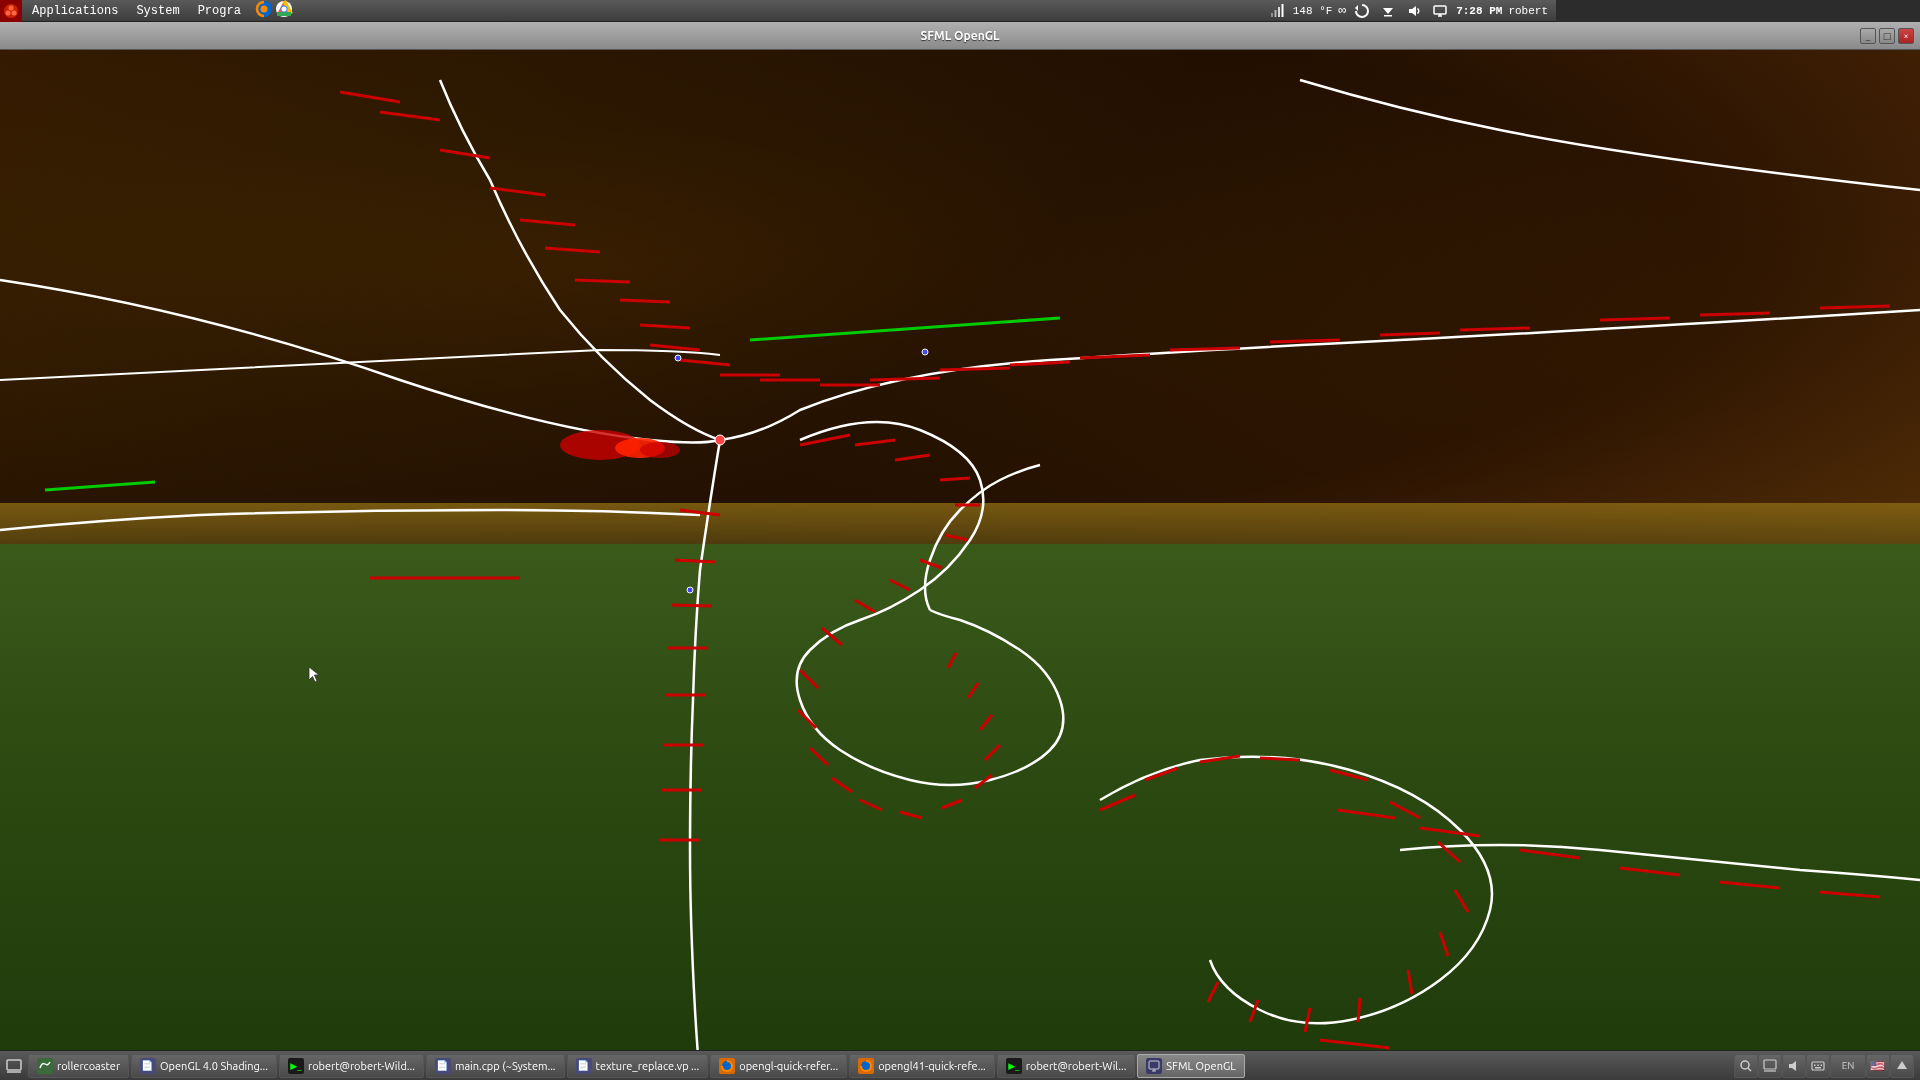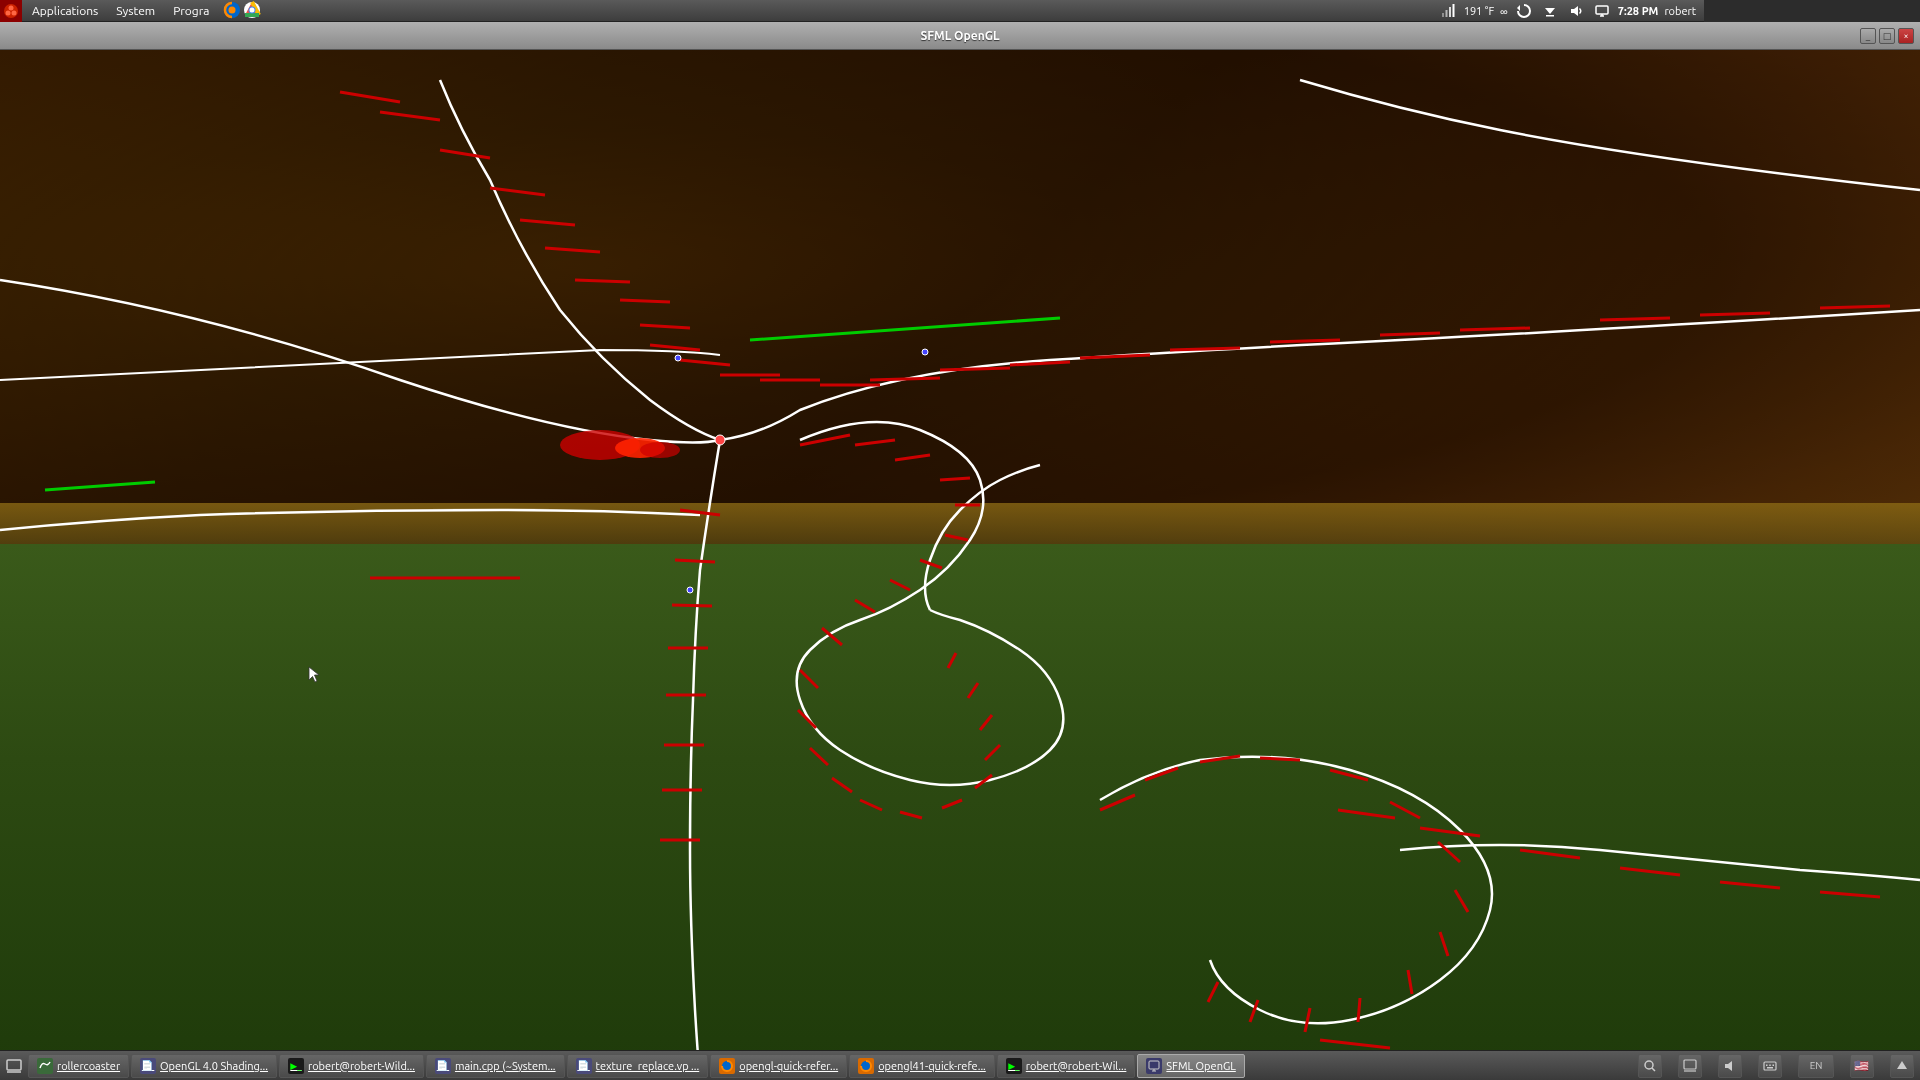--- a/index.html
+++ b/index.html
@@ -1,30 +1,31 @@
 <!DOCTYPE html>
 <html><head>
   <meta charset="utf-8">
   <style>
     * { margin: 0; padding: 0; box-sizing: border-box; }
     body { width: 1920px; height: 1080px; overflow: hidden; font-family: 'Ubuntu', 'DejaVu Sans', sans-serif; font-size: 12px; background: #2c2c2c; }
 
     
     #menubar {
-      width: 1704px;
+      width: 1556px;
       height: 22px;
       background: linear-gradient(to bottom, #5a5a5a, #3d3d3d);
       display: flex;
       align-items: center;
       position: fixed;
       top: 0;
       left: 0;
       z-index: 1000;
       color: #fff;
       border-bottom: 1px solid #222;
+      font-family: Liberation Mono, monospace;
     }
     .menubar-left {
       display: flex;
       align-items: center;
       gap: 2px;
     }
     .menu-logo {
       width: 22px;
       height: 22px;
       display: flex;
@@ -179,38 +180,37 @@
       border-radius: 2px;
       display: flex;
       align-items: center;
       gap: 4px;
       cursor: pointer;
       color: #fff;
       font-size: 11px;
       white-space: nowrap;
       max-width: 160px;
       overflow: hidden;
-      text-decoration: underline;
     }
     .taskbar-item.active {
       background: linear-gradient(to bottom, #888, #666);
       border-color: #aaa;
     }
     .taskbar-item-icon {
       width: 16px; height: 16px;
       border-radius: 2px;
       flex-shrink: 0;
       display: flex; align-items: center; justify-content: center;
       font-size: 10px;
     }
     .taskbar-right {
       margin-left: auto;
       display: flex;
       align-items: flex-start;
-      gap: 16px;
+      gap: 0;
       padding-right: 4px;
     }
     .taskbar-right-item {
       height: 24px;
       width: 24px;
       display: flex; align-items: center; justify-content: center;
       cursor: pointer;
       background: linear-gradient(to bottom, #666, #4a4a4a);
       border: 1px solid #555;
       border-radius: 2px;
@@ -264,21 +264,21 @@
   <div class="menubar-right">
 
     <div class="icon-btn">
       <svg width="16" height="16" viewBox="0 0 16 16">
         <rect x="2" y="10" width="2" height="4" fill="#fff" opacity="0.4"></rect>
         <rect x="5.5" y="7" width="2" height="7" fill="#fff" opacity="0.6"></rect>
         <rect x="9" y="4" width="2" height="10" fill="#fff" opacity="0.8"></rect>
         <rect x="12.5" y="1" width="2" height="13" fill="#fff"></rect>
       </svg>
     </div>
-    <span style="font-size:11px;">191 °F</span>
+    <span style="font-size:11px;">148 °F</span>
     <span style="font-size:13px;">∞</span>
 
     <div class="icon-btn">
       <svg width="14" height="14" viewBox="0 0 14 14">
         <path d="M7 1 A6 6 0 1 1 1 7" stroke="#fff" stroke-width="2" fill="none"></path>
         <polygon points="0,4 3,1 3,7" fill="#fff"></polygon>
       </svg>
     </div>
     <div class="icon-btn">
       <svg width="14" height="14" viewBox="0 0 14 14">

